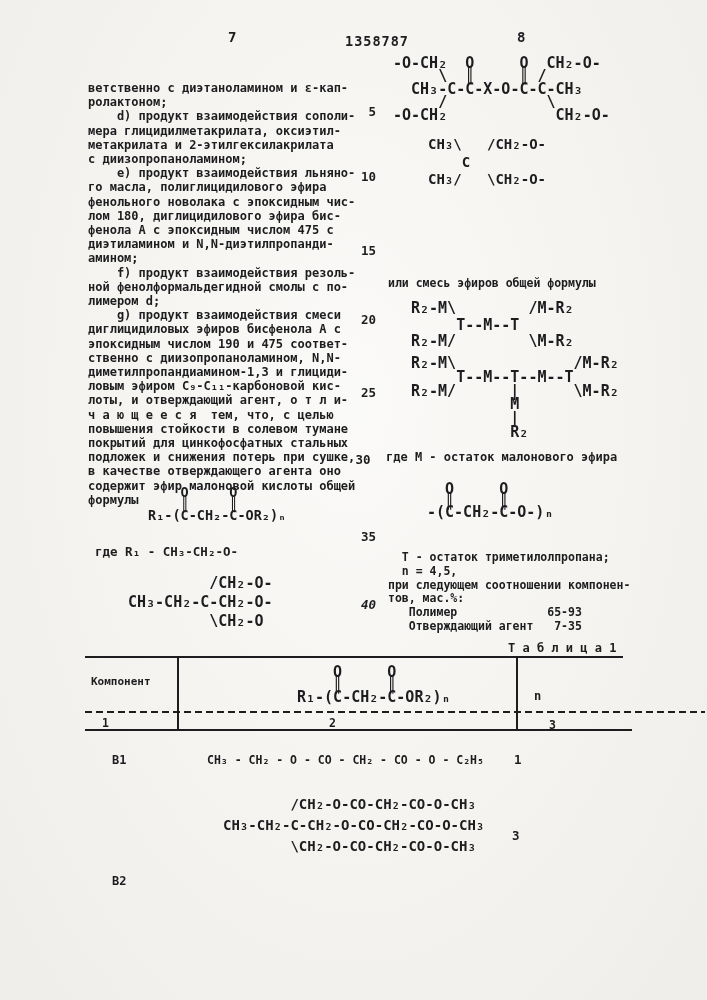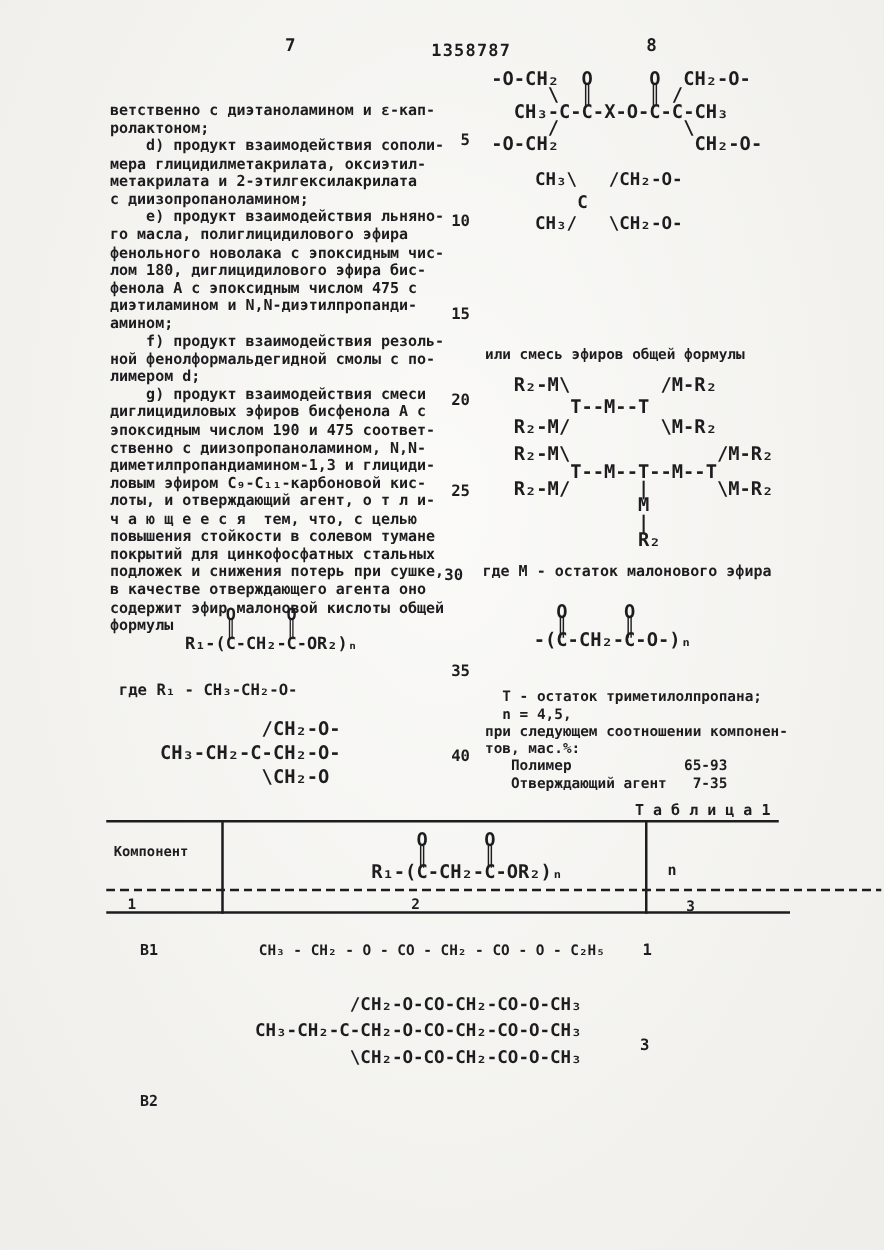--- a/index.html
+++ b/index.html
@@ -66,21 +66,21 @@
 содержит эфир малоновой кислоты общей
 формулы</pre>
 
   <div class="t ln" style="left:350px; top:104px; font-size:12.5px;">5</div>
   <div class="t ln" style="left:350px; top:169px; font-size:12.5px;">10</div>
   <div class="t ln" style="left:350px; top:243px; font-size:12.5px;">15</div>
   <div class="t ln" style="left:350px; top:312px; font-size:12.5px;">20</div>
   <div class="t ln" style="left:350px; top:385px; font-size:12.5px;">25</div>
   <div class="t ln" style="left:350px; top:452px; font-size:12.5px;text-align:center;">30</div>
   <div class="t ln" style="left:350px; top:529px; font-size:12.5px;">35</div>
-  <div class="t ln" style="left:350px; top:597px; font-size:12.5px;">40</div>
+  <div class="t ln" style="left:350px; top:597px; font-size:12.5px;font-style:italic;">40</div>
 
   <pre class="t" style="left:148px; top:487px; font-size:13.5px; line-height:11.5px;">    O     O
     ║     ║
 R₁-(C-CH₂-C-OR₂)ₙ</pre>
   <div class="t" style="left:95px; top:544px; font-size:12.5px;">где R₁ - CH₃-CH₂-O-</div>
   <pre class="t" style="left:128px; top:574px; font-size:15px; line-height:19px;">         /CH₂-O-
 CH₃-CH₂-C-CH₂-O-
          \CH₂-O</pre>
 
   <pre class="t" style="left:393px; top:57px; font-size:15px; line-height:13px;">-O-CH₂  O     O  CH₂-O-
@@ -130,18 +130,18 @@
   <div class="t" style="left:329px; top:716px; font-size:11.5px;">2</div>
   <div class="t" style="left:549px; top:718px; font-size:11.5px;">3</div>
 
   <div class="rule" style="left:85px; top:729px; width:547px; height:2px;"></div>
 
   <div class="t" style="left:112px; top:753px; font-size:12px;">В1</div>
   <div class="t" style="left:207px; top:753px; font-size:11.5px;">CH₃ - CH₂ - O - CO - CH₂ - CO - O - C₂H₅</div>
   <div class="t" style="left:514px; top:752px; font-size:12.5px;">1</div>
 
   <div class="t" style="left:112px; top:827px; font-size:12px;margin-top:47px;">В2</div>
-  <pre class="t" style="left:204px; top:794px; font-size:14px; line-height:21px;text-align:right;">        /CH₂-O-CO-CH₂-CO-O-CH₃
+  <pre class="t" style="left:223px; top:794px; font-size:14px; line-height:21px;">        /CH₂-O-CO-CH₂-CO-O-CH₃
 CH₃-CH₂-C-CH₂-O-CO-CH₂-CO-O-CH₃
         \CH₂-O-CO-CH₂-CO-O-CH₃</pre>
   <div class="t" style="left:512px; top:828px; font-size:12.5px;">3</div>
 
 </div>
 
 </body></html>

